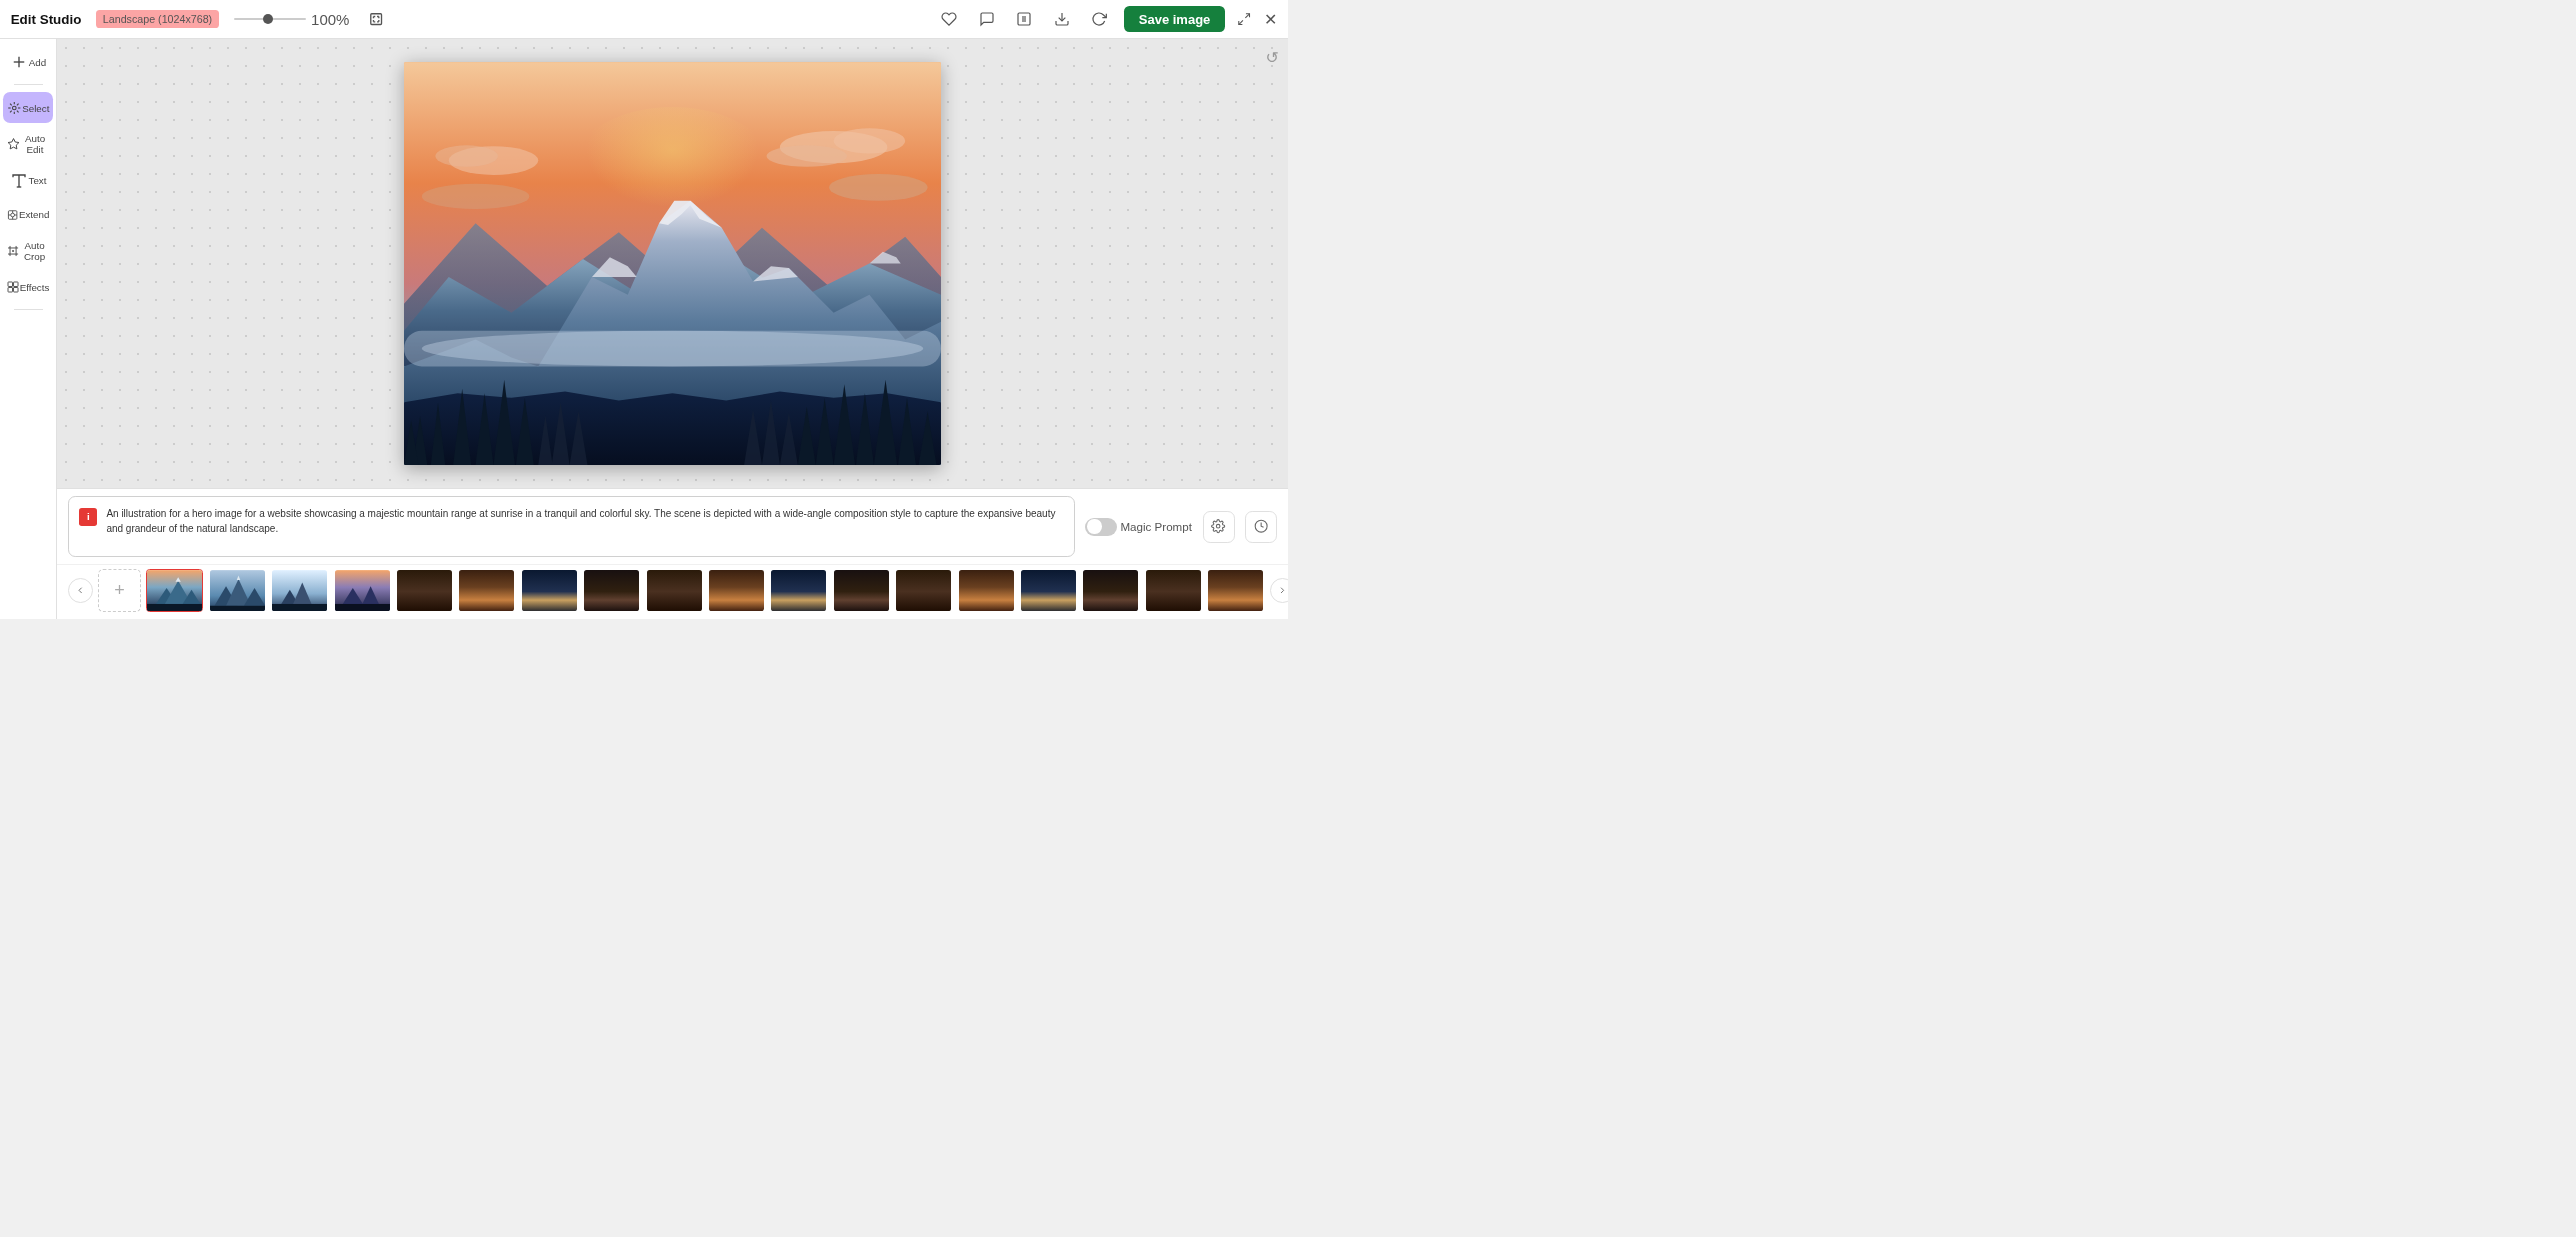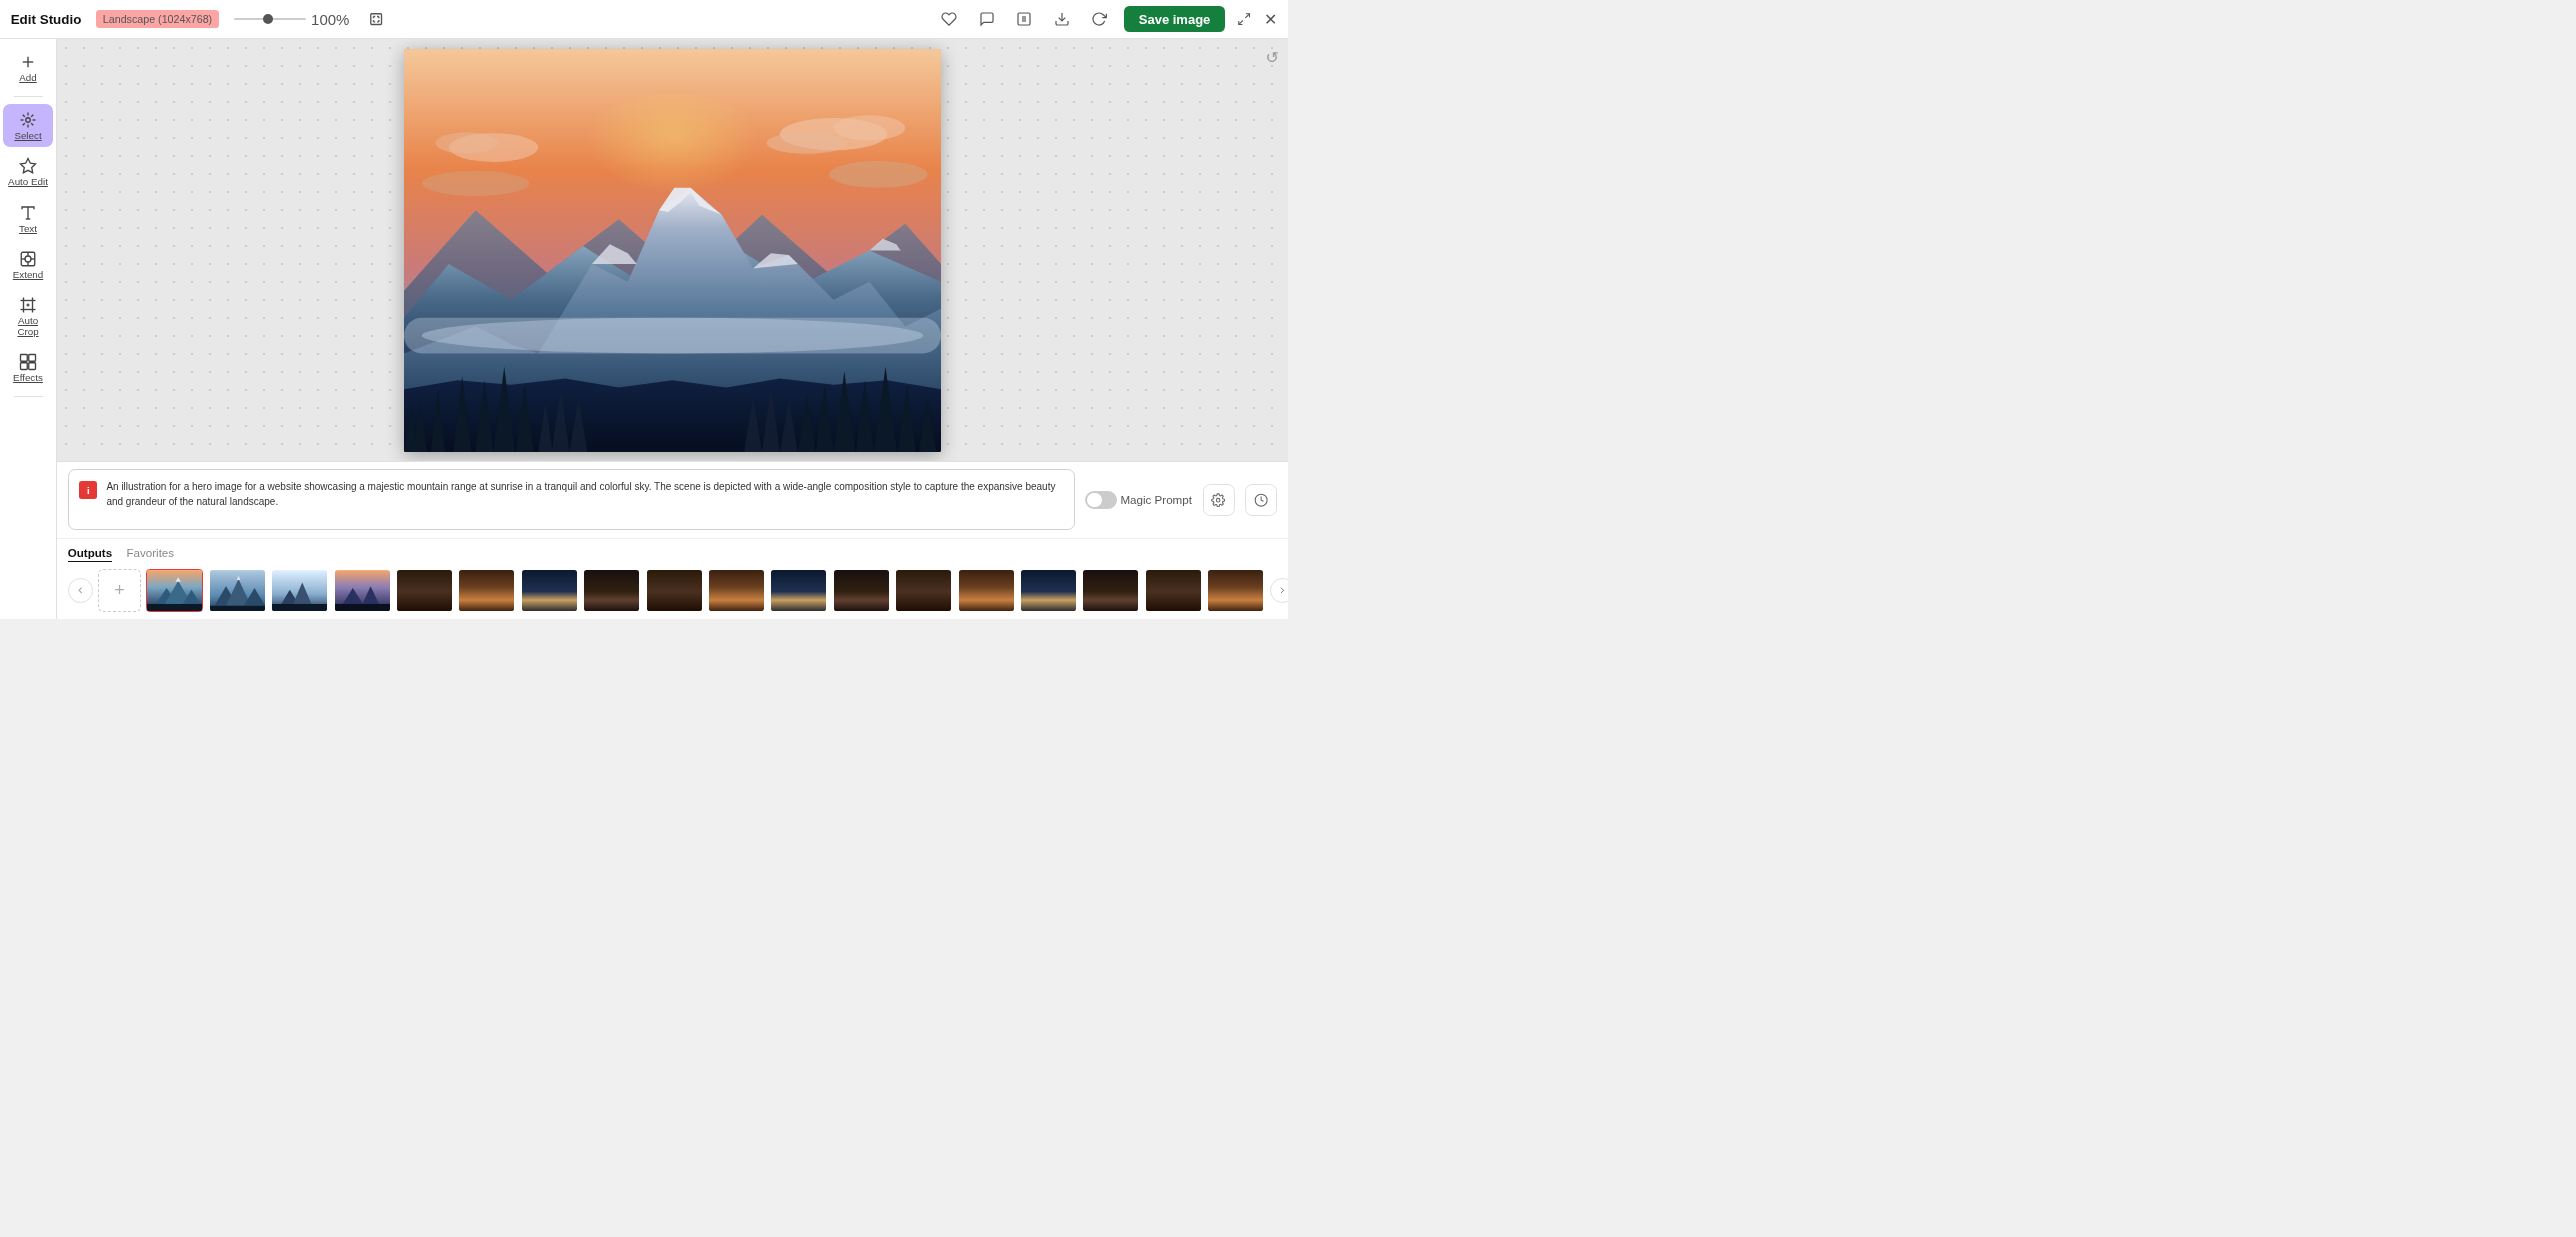--- a/index.html
+++ b/index.html
@@ -29,23 +29,23 @@
     
     .main-area { display: flex; flex: 1; overflow: hidden; }
 
     
     .sidebar {
       width: 57px; background: #fff; border-right: 0.9px solid #e0e0e0;
       display: flex; flex-direction: column; align-items: center; padding: 7.2px 0; gap: 3.6px;
       flex-shrink: 0;
     }
     .sidebar-item {
-      display: flex; flex-direction: column; align-items: center; justify-content: center;
+      display: flex; flex-direction: row; align-items: center; justify-content: center;
       width: 50px; padding: 7.2px 3.6px 5.4px; border-radius: 7.2px; cursor: pointer;
-      gap: 1px; color: #444; text-decoration: underline;
+      gap: 1px; color: #444;
     }
     .sidebar-item.active { background: #c4b5fd; }
     .sidebar-item svg { width: 18px; height: 18px; }
     .sidebar-label { font-size: 9.8px; color: #444; text-align: center; }
     .sidebar-divider { width: 29px; height: 0.9px; background: #e0e0e0; margin: 3.6px 0; }
 
     
     .canvas-area {
       flex: 1; background: #e8e8e8;
       background-image: radial-gradient(circle, #ccc 0.9px, transparent 0.9px);
@@ -414,24 +414,20 @@
           </button>
           <button class="prompt-icon-btn">
             <svg width="14.3" height="14.3" viewBox="0 0 24 24" fill="none" stroke="currentColor" stroke-width="1.8">
               <circle cx="12" cy="12" r="10"></circle>
               <polyline points="12 6 12 12 16 14"></polyline>
             </svg>
           </button>
         </div>
       </div>
 
-      <div class="outputs-bar">
-        <span class="outputs-tab">Outputs</span>
-        <span class="outputs-tab-inactive">Favorites</span>
-      </div>
 
       <div class="thumbnails-row">
         <button class="thumb-nav-btn">
           <svg width="10.7" height="10.7" viewBox="0 0 24 24" fill="none" stroke="currentColor" stroke-width="2">
             <polyline points="15 18 9 12 15 6"></polyline>
           </svg>
         </button>
         <button class="thumb-add-btn">+</button>
 
         <div class="thumbnail active">

